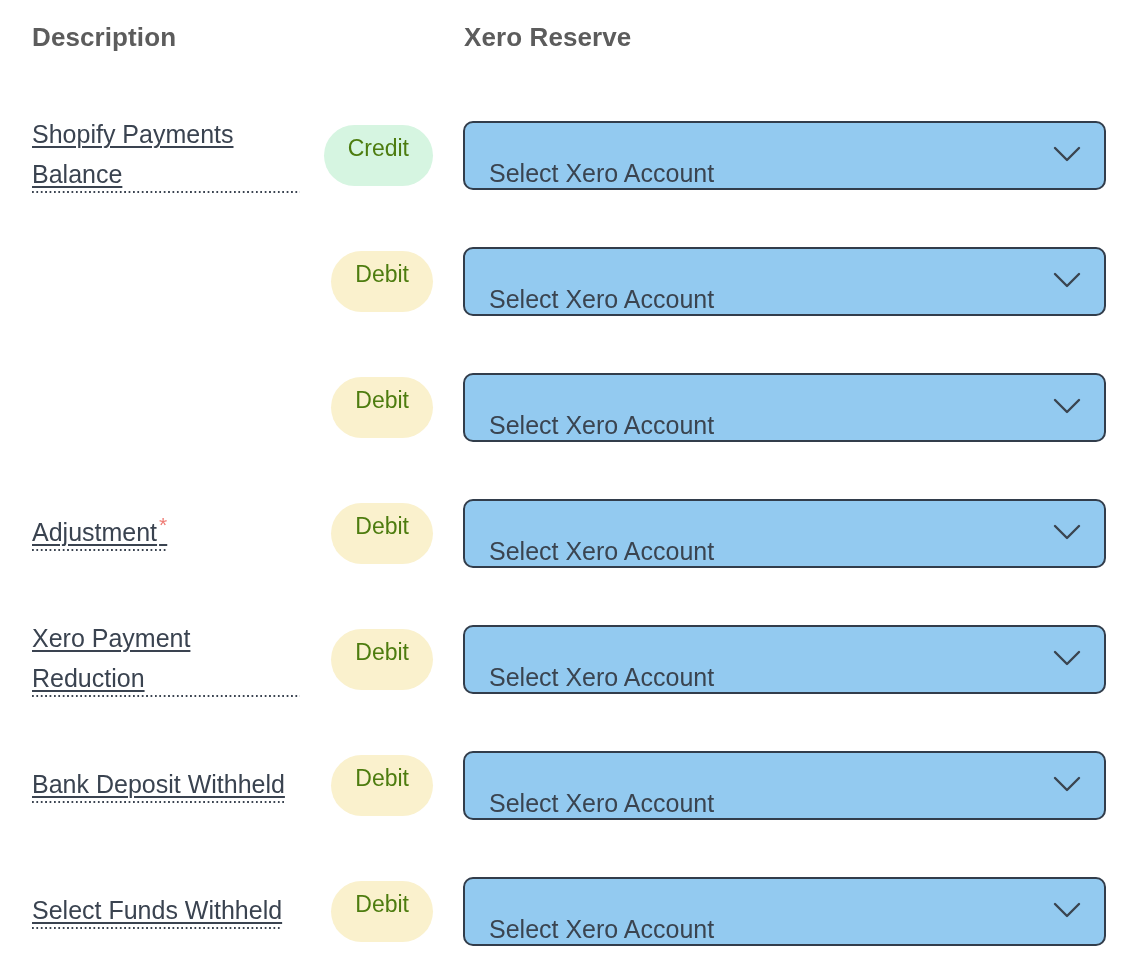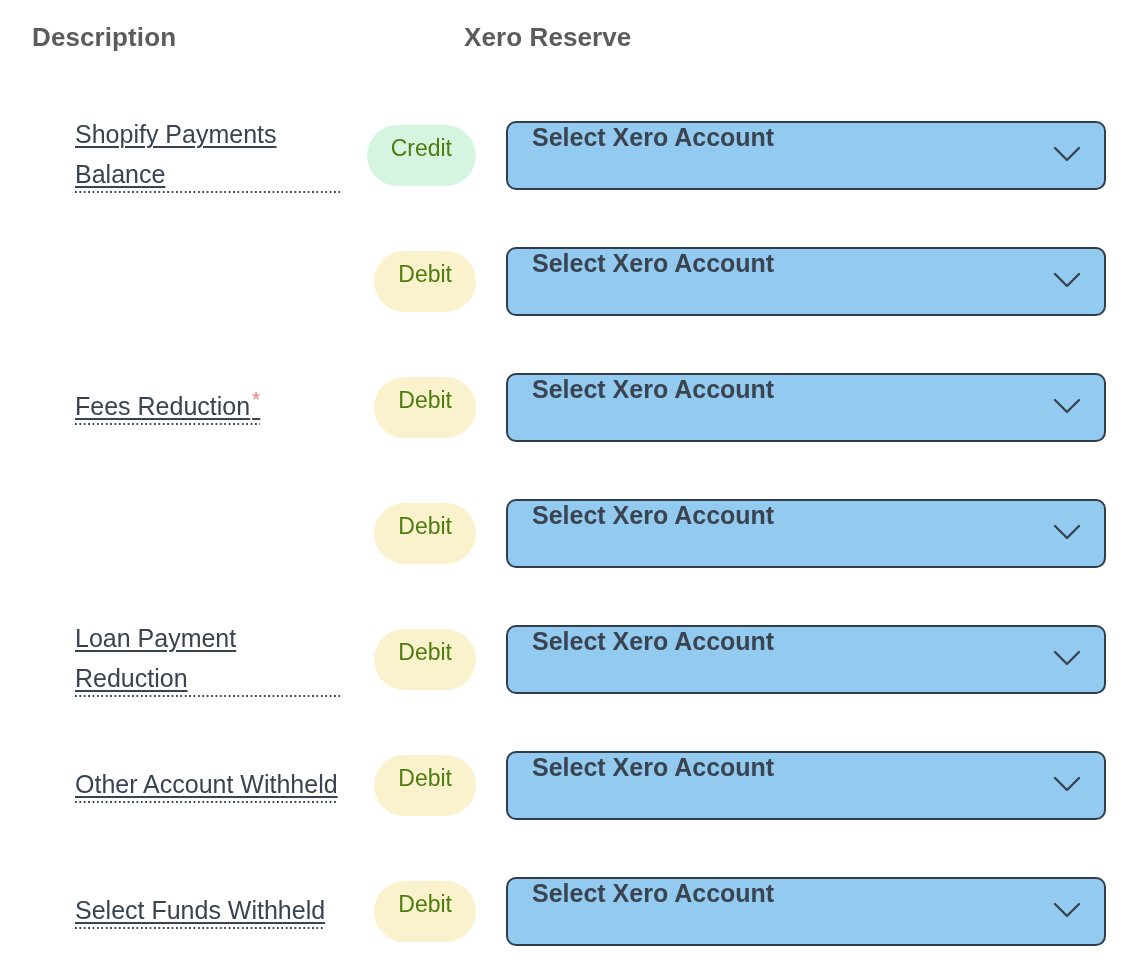--- a/index.html
+++ b/index.html
@@ -37,21 +37,20 @@
     letter-spacing: 0.1px;
     white-space: nowrap;
   }
   .col-header.desc { left: 32px; }
   .col-header.cat  { left: 464px; }
 
   
   .row {
     position: relative;
     height: 126px;
-    margin-left: 43px;
   }
 
   .desc-cell {
     position: absolute;
     left: 32px;
     width: 268px;
     top: 0;
     height: 126px;
     display: flex;
     align-items: center;
@@ -122,23 +121,22 @@
   }
   .xero-select {
     position: relative;
     width: 100%;
     height: 69px;
     box-sizing: border-box;
     background: #93caf0;
     border: 2px solid #323d4b;
     border-radius: 10px;
     display: flex;
-    align-items: flex-start;
+    align-items: flex-end;
     cursor: pointer;
-    font-weight: bold;
   }
   .xero-select .placeholder {
     font-size: 25px;
     color: #3a4450;
     padding-left: 24px;
     white-space: nowrap;
     pointer-events: none;
   }
   .chevron {
     position: absolute;
@@ -195,81 +193,81 @@
         <span class="chevron">
           <svg width="28" height="18" viewBox="0 0 28 18" fill="none" xmlns="http://www.w3.org/2000/svg">
             <path d="M2 2 L14 14 L26 2" stroke="#3a4450" stroke-width="2.4" stroke-linecap="round" stroke-linejoin="round"></path>
           </svg>
         </span>
       </div>
     </div>
   </div>
 
   <div class="row">
-    <div class="desc-cell">
-      <span class="desc-text">
-        <span>Fees Reduction</span><span class="req-star">*</span>
-      </span>
-    </div>
-    <div class="badge-cell">
-      <span class="badge debit">Debit</span>
-    </div>
-    <div class="select-cell">
-      <div class="xero-select">
-        <span class="placeholder">Select Xero Account</span>
-        <span class="chevron">
-          <svg width="28" height="18" viewBox="0 0 28 18" fill="none" xmlns="http://www.w3.org/2000/svg">
-            <path d="M2 2 L14 14 L26 2" stroke="#3a4450" stroke-width="2.4" stroke-linecap="round" stroke-linejoin="round"></path>
-          </svg>
-        </span>
-      </div>
-    </div>
-  </div>
-
-  <div class="row">
-    <div class="badge-cell">
-      <span class="badge debit">Debit</span>
-    </div>
-    <div class="select-cell">
-      <div class="xero-select">
-        <span class="placeholder">Select Xero Account</span>
-        <span class="chevron">
-          <svg width="28" height="18" viewBox="0 0 28 18" fill="none" xmlns="http://www.w3.org/2000/svg">
-            <path d="M2 2 L14 14 L26 2" stroke="#3a4450" stroke-width="2.4" stroke-linecap="round" stroke-linejoin="round"></path>
-          </svg>
-        </span>
-      </div>
-    </div>
-  </div>
-
-  <div class="row">
-    <div class="desc-cell">
-      <span class="desc-text">
-        <span>Loan Payment Reduction</span>
-      </span>
-    </div>
-    <div class="badge-cell">
-      <span class="badge debit">Debit</span>
-    </div>
-    <div class="select-cell">
-      <div class="xero-select">
-        <span class="placeholder">Select Xero Account</span>
-        <span class="chevron">
-          <svg width="28" height="18" viewBox="0 0 28 18" fill="none" xmlns="http://www.w3.org/2000/svg">
-            <path d="M2 2 L14 14 L26 2" stroke="#3a4450" stroke-width="2.4" stroke-linecap="round" stroke-linejoin="round"></path>
-          </svg>
-        </span>
-      </div>
-    </div>
-  </div>
-
-  <div class="row">
-    <div class="desc-cell">
-      <span class="desc-text">
-        <span>Other Account Withheld</span>
+    <div class="badge-cell">
+      <span class="badge debit">Debit</span>
+    </div>
+    <div class="select-cell">
+      <div class="xero-select">
+        <span class="placeholder">Select Xero Account</span>
+        <span class="chevron">
+          <svg width="28" height="18" viewBox="0 0 28 18" fill="none" xmlns="http://www.w3.org/2000/svg">
+            <path d="M2 2 L14 14 L26 2" stroke="#3a4450" stroke-width="2.4" stroke-linecap="round" stroke-linejoin="round"></path>
+          </svg>
+        </span>
+      </div>
+    </div>
+  </div>
+
+  <div class="row">
+    <div class="desc-cell">
+      <span class="desc-text">
+        <span>Adjustment</span><span class="req-star">*</span>
+      </span>
+    </div>
+    <div class="badge-cell">
+      <span class="badge debit">Debit</span>
+    </div>
+    <div class="select-cell">
+      <div class="xero-select">
+        <span class="placeholder">Select Xero Account</span>
+        <span class="chevron">
+          <svg width="28" height="18" viewBox="0 0 28 18" fill="none" xmlns="http://www.w3.org/2000/svg">
+            <path d="M2 2 L14 14 L26 2" stroke="#3a4450" stroke-width="2.4" stroke-linecap="round" stroke-linejoin="round"></path>
+          </svg>
+        </span>
+      </div>
+    </div>
+  </div>
+
+  <div class="row">
+    <div class="desc-cell">
+      <span class="desc-text">
+        <span>Xero Payment Reduction</span>
+      </span>
+    </div>
+    <div class="badge-cell">
+      <span class="badge debit">Debit</span>
+    </div>
+    <div class="select-cell">
+      <div class="xero-select">
+        <span class="placeholder">Select Xero Account</span>
+        <span class="chevron">
+          <svg width="28" height="18" viewBox="0 0 28 18" fill="none" xmlns="http://www.w3.org/2000/svg">
+            <path d="M2 2 L14 14 L26 2" stroke="#3a4450" stroke-width="2.4" stroke-linecap="round" stroke-linejoin="round"></path>
+          </svg>
+        </span>
+      </div>
+    </div>
+  </div>
+
+  <div class="row">
+    <div class="desc-cell">
+      <span class="desc-text">
+        <span>Bank Deposit Withheld</span>
       </span>
     </div>
     <div class="badge-cell">
       <span class="badge debit">Debit</span>
     </div>
     <div class="select-cell">
       <div class="xero-select">
         <span class="placeholder">Select Xero Account</span>
         <span class="chevron">
           <svg width="28" height="18" viewBox="0 0 28 18" fill="none" xmlns="http://www.w3.org/2000/svg">

